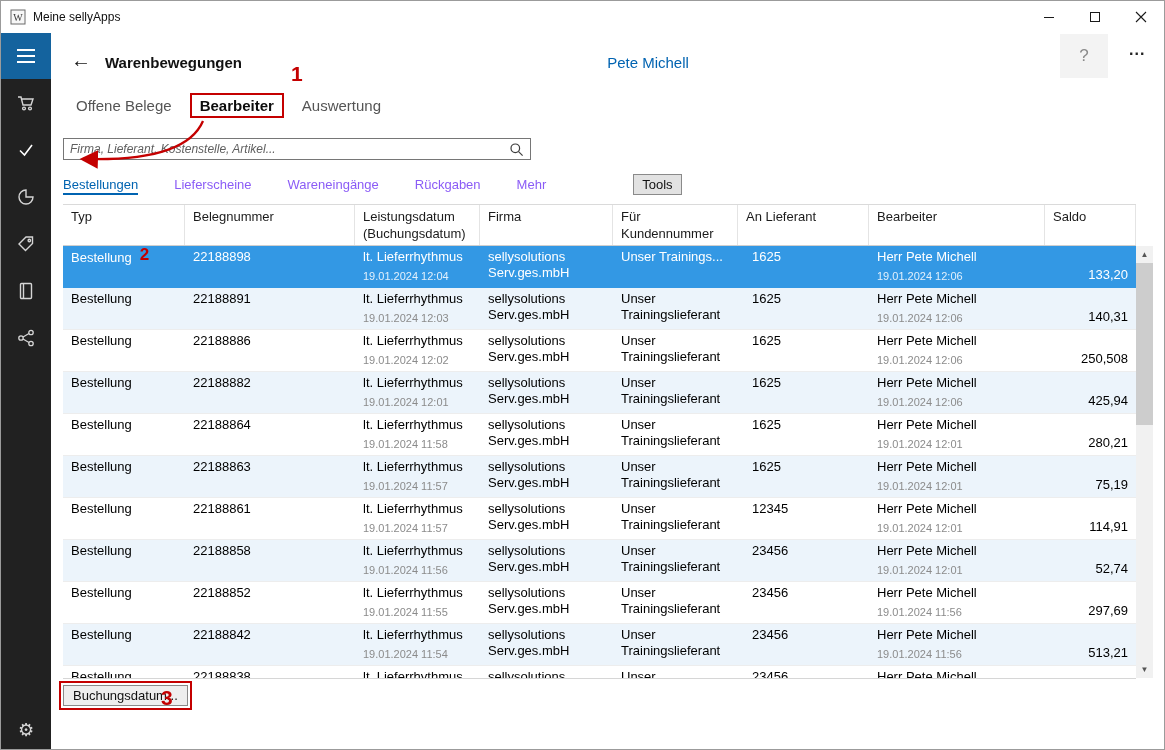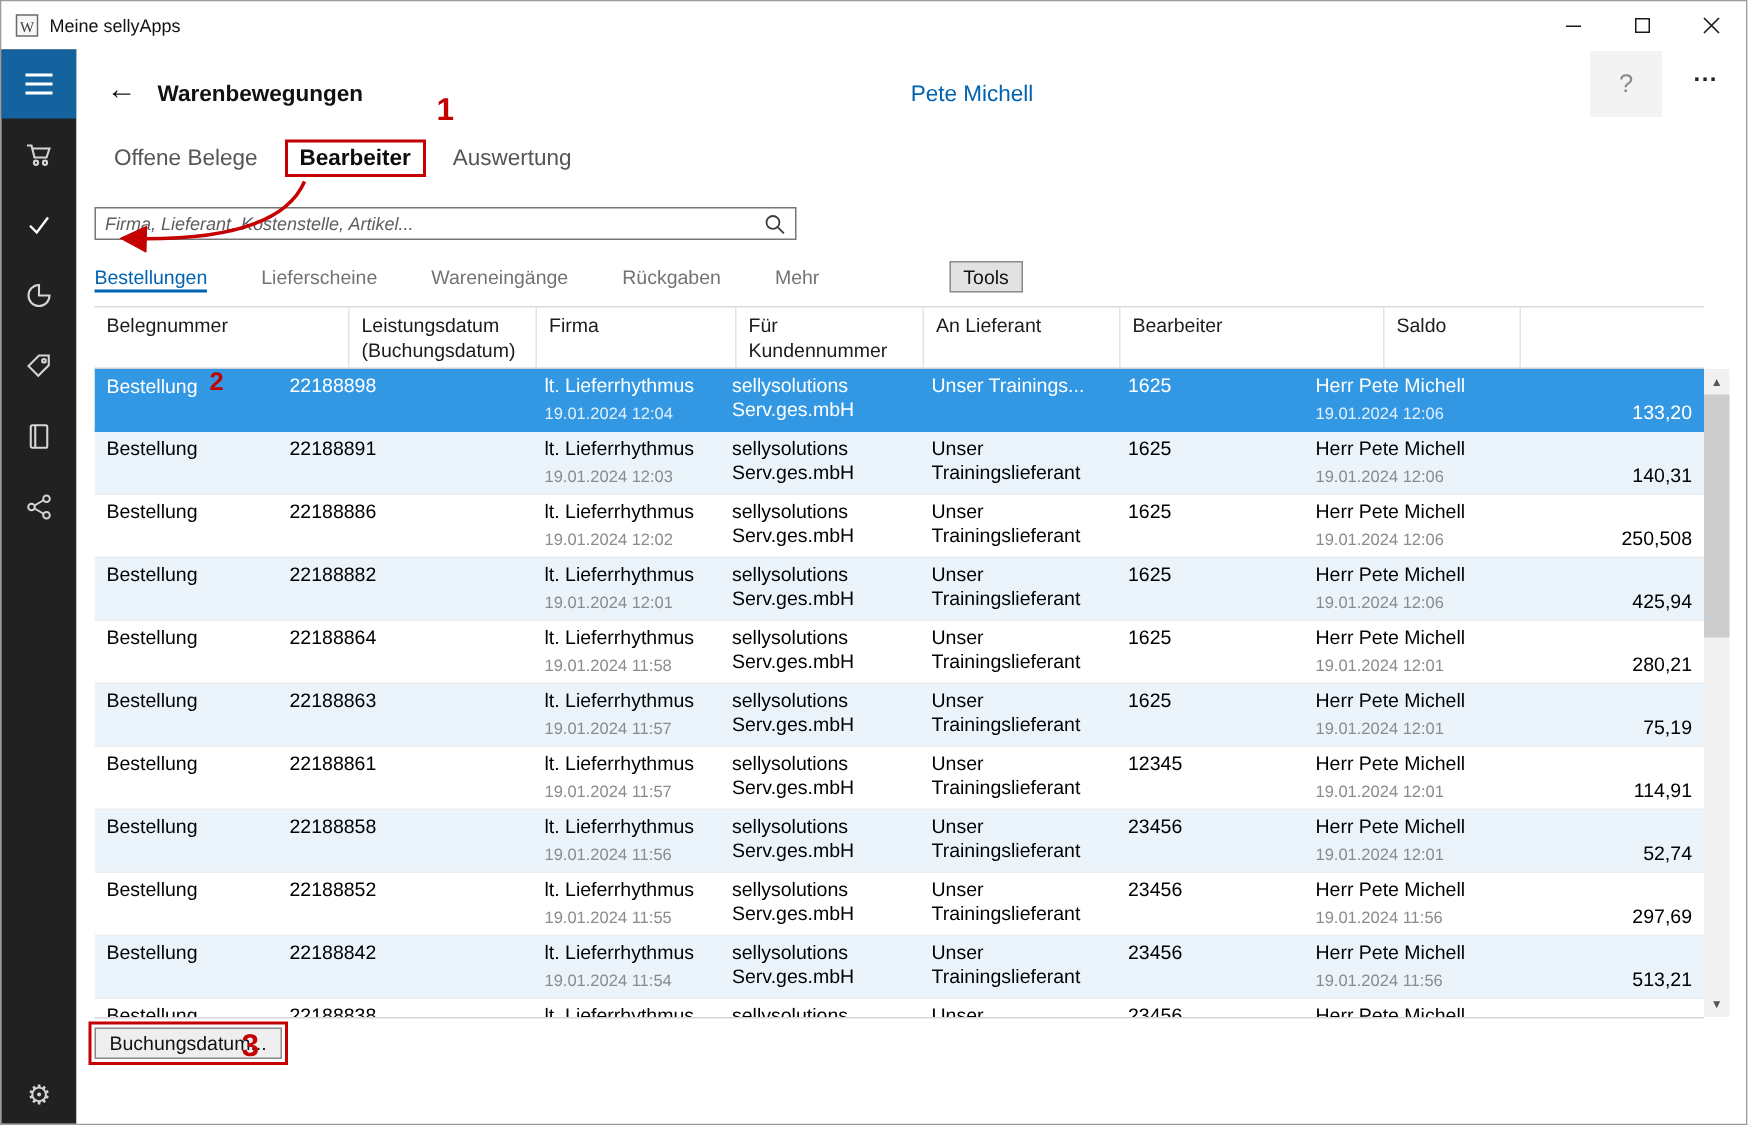--- a/index.html
+++ b/index.html
@@ -36,21 +36,21 @@
   .tab.active{color:#0d0d0d;font-weight:bold;border:2px solid var(--annotation,#c40000);padding:2px 8px;}
 
   
   .search-box{position:absolute;left:12px;top:105px;width:468px;height:22px;box-sizing:border-box;border:1px solid #767676;background:#fff;display:flex;align-items:center;}
   .search-box input{flex:1;border:none;outline:none;font-family:inherit;font-size:12px;padding:0 6px;background:transparent;color:#222;}
   .search-box input::placeholder{font-style:italic;color:#5f5f5f;}
   .search-glyph{flex:none;margin-right:6px;display:flex;}
 
   
   .subtab-bar{position:absolute;left:12px;top:138px;display:flex;gap:36px;align-items:flex-end;font-size:13px;height:24px;}
-  .subtab{color:#737373;padding-bottom:3px;}
+  .subtab{color:#8b5cf6;padding-bottom:3px;}
   .subtab.active{color:var(--accent,#0063b1);border-bottom:2px solid var(--accent,#0063b1);padding-bottom:1px;}
   .tools-btn{margin-left:51px;background:#e2e2e2;border:1px solid #8a8a8a;font-family:inherit;font-size:13px;padding:2px 8px;color:#111;}
 
   
   .table{position:absolute;left:12px;top:171px;width:1073px;}
   .thead{display:flex;height:42px;box-sizing:border-box;border-top:1px solid #dadada;border-bottom:1px solid #cfcfcf;background:#fff;}
   .th{box-sizing:border-box;padding:4px 8px;font-size:13px;color:#1b1b1b;border-right:1px solid #e4e4e4;line-height:1.3;overflow:hidden;}
   .tbody{height:432px;overflow:hidden;border-bottom:1px solid #d6d6d6;}
   .tr{display:flex;height:42px;box-sizing:border-box;border-bottom:1px solid #ededed;background:#fff;}
   .tr.alt{background:var(--row-alt,#ecf4fb);}
@@ -193,20 +193,21 @@
         <div class="subtab active">Bestellungen</div>
         <div class="subtab">Lieferscheine</div>
         <div class="subtab">Wareneingänge</div>
         <div class="subtab">Rückgaben</div>
         <div class="subtab">Mehr</div>
         <button class="tools-btn">Tools</button>
       </div>
 
       <div class="table">
         <div class="thead">
+            <div class="th" style="width: 122px;">Typ</div>
             <div class="th" style="width: 170px;">Belegnummer</div>
             <div class="th" style="width: 125px;">Leistungsdatum (Buchungsdatum)</div>
             <div class="th" style="width: 133px;">Firma</div>
             <div class="th" style="width: 125px;">Für Kundennummer</div>
             <div class="th" style="width: 131px;">An Lieferant</div>
             <div class="th" style="width: 176px;">Bearbeiter</div>
             <div class="th" style="width: 91px;">Saldo</div>
           </div>
         <div class="tbody">
             <div class="tr sel">

